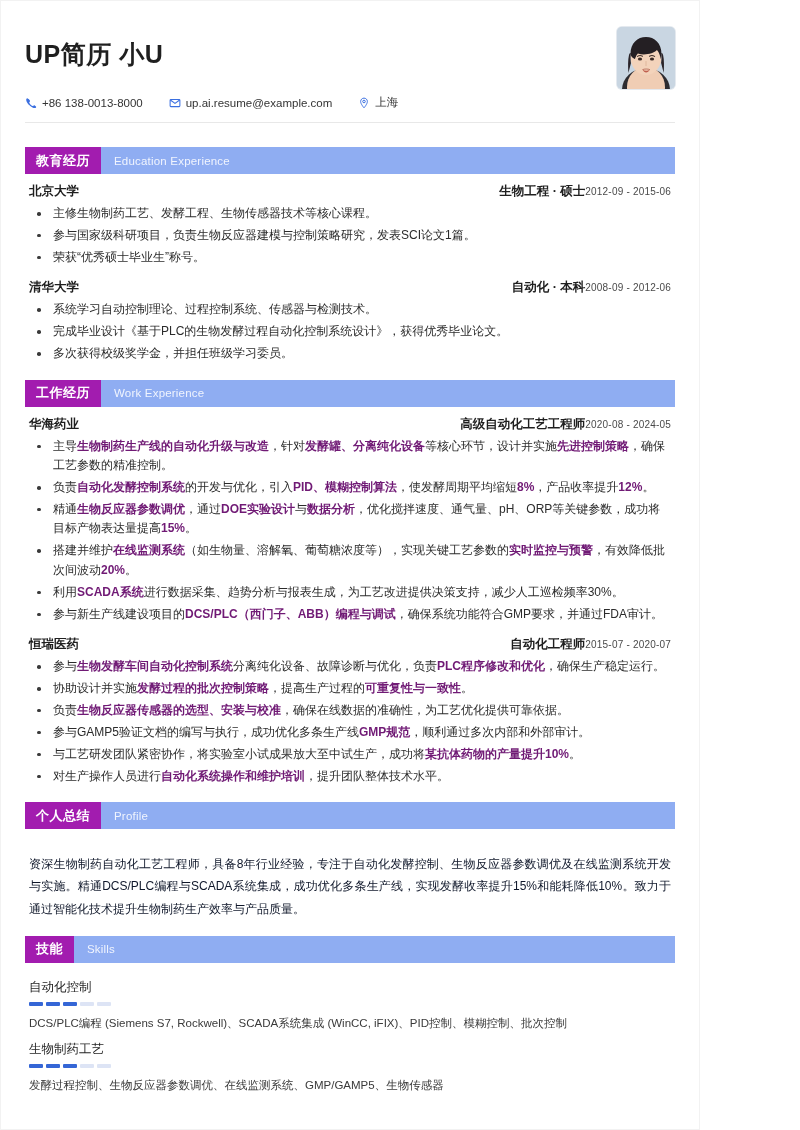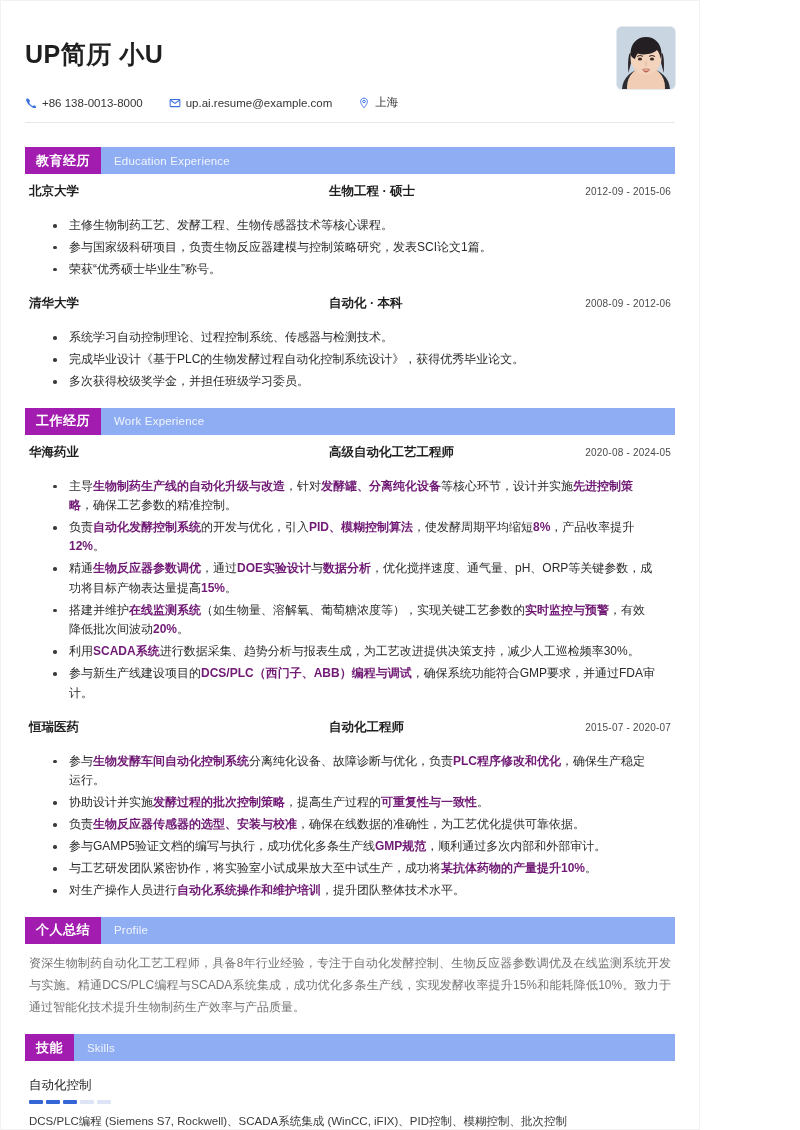--- a/index.html
+++ b/index.html
@@ -116,33 +116,33 @@
   .entry + .entry { margin-top: 12px; }
   .entry-head {
     display: flex;
     align-items: baseline;
     font-size: 12.5px;
     font-weight: 700;
     color: #1f1f1f;
     margin-bottom: 4px;
   }
   .eh-org { width: 300px; flex: 0 0 auto; }
-  .eh-title { flex: 1 1 auto; text-align: left; }
+  .eh-title { flex: 1 1 auto; text-align: right; }
   .eh-date {
     flex: 0 0 auto;
     font-weight: 400;
     font-size: 10px;
     color: #4a4a4a;
     text-align: center;
     letter-spacing: 0.2px;
   }
 
   ul.bullets {
     list-style: none;
-    margin: 16px;
+    margin: 0;
     padding: 0;
   }
   ul.bullets > li {
     position: relative;
     padding-left: 24px;
     font-size: 12px;
     line-height: 1.62;
     color: #2b2b2b;
     margin-bottom: 2.5px;
   }
@@ -155,22 +155,22 @@
     height: 3.5px;
     border-radius: 50%;
     background: #3a3a3a;
   }
   ul.bullets b { font-weight: 700; color: #701a75; }
 
   
   .profile-text {
     font-size: 12px;
     line-height: 1.85;
-    color: #737373;
-    padding: 8px 4px 0 4px;
+    color: #0f172a;
+    padding: 24px 4px 0 4px;
     text-align: justify;
   }
 
   
   .skill-block { padding-top: 7px; }
   .skill-block + .skill-block { padding-top: 9px; }
   .skill-name {
     font-size: 12.5px;
     color: #1f1f1f;
     margin-bottom: 6px;

